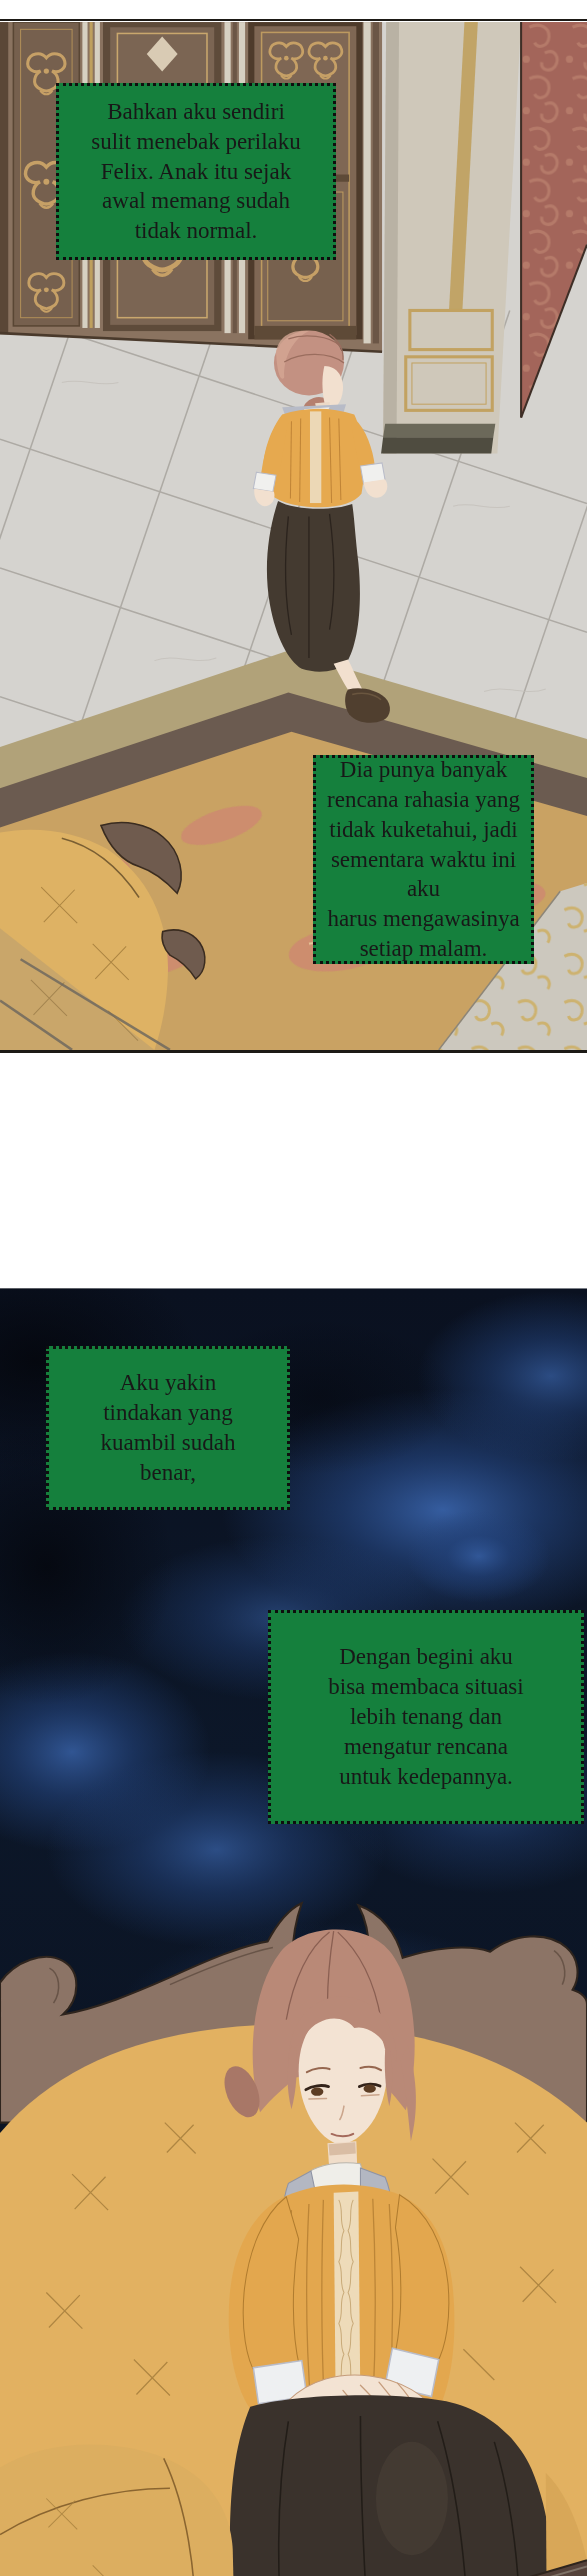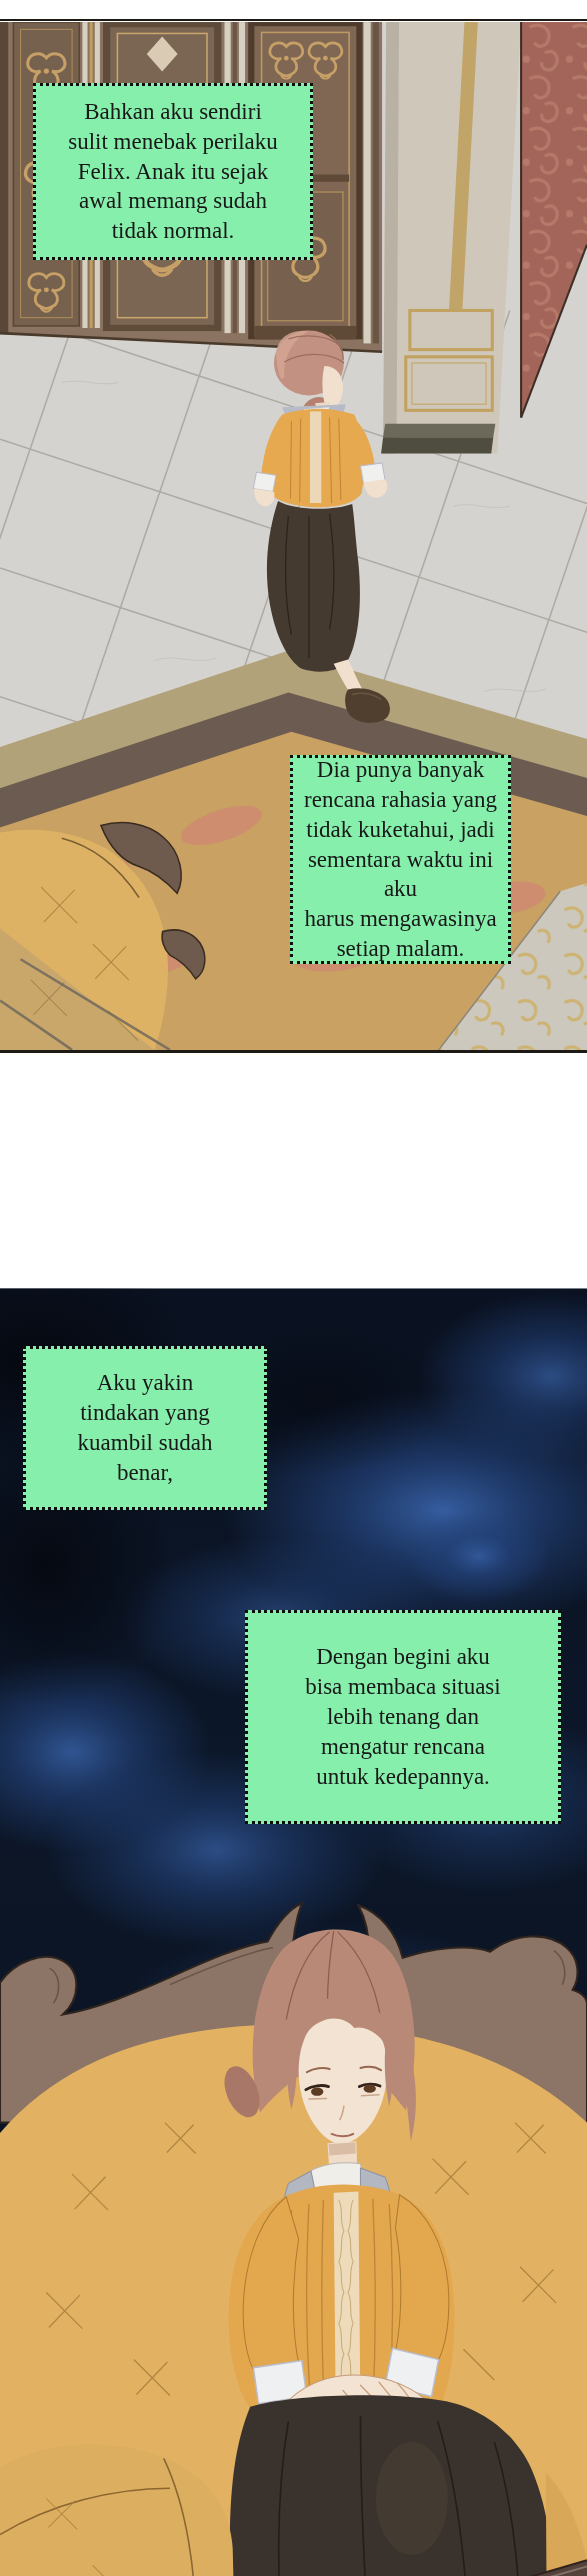--- a/index.html
+++ b/index.html
@@ -1,21 +1,21 @@
 <!DOCTYPE html>
 <html style="font-size:8.2px"><head>
 <meta charset="utf-8">
 <style>
   html,body{margin:0;padding:0;background:#ffffff;}
   .page{position:relative;width:587px;height:2638px;margin:0 auto;background:#ffffff;overflow:hidden;
         font-family:"Liberation Serif","DejaVu Serif",serif;}
   .rule{position:absolute;left:0;width:587px;height:2.6px;background:#1d1a16;}
   .panel-svg{position:absolute;left:0;display:block;}
-  .narration{position:absolute;background:#86efac;border:3.1px dotted #0e0e0e;box-sizing:border-box;
-             display:flex;align-items:center;justify-content:center;text-align:center;}
+  .narration{position:absolute;background:#15803d;border:3.1px dotted #0e0e0e;box-sizing:border-box;
+             display:flex;align-items:center;justify-content:center;text-align:center;margin-left:23px;}
   .narration p{margin:0;white-space:pre-line;color:#181818;font-size:23px;line-height:1.3;}
   #box1{left:33px;top:83px;width:280px;height:177px;}
   #box2{left:290px;top:755px;width:221px;height:209px;}
   #box3{left:23px;top:1346px;width:244px;height:164px;}
   #box4{left:245px;top:1610px;width:316px;height:214px;}
 </style>
 </head>
 <body>
 
 <div class="page">

